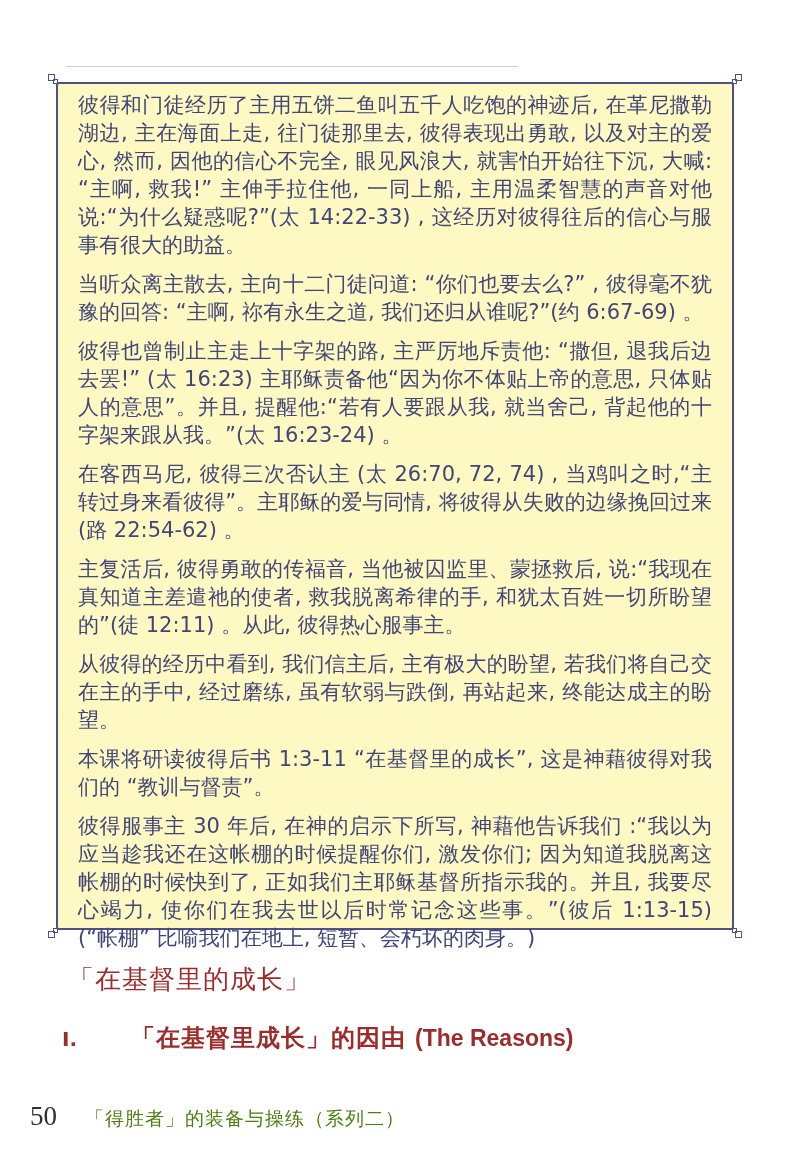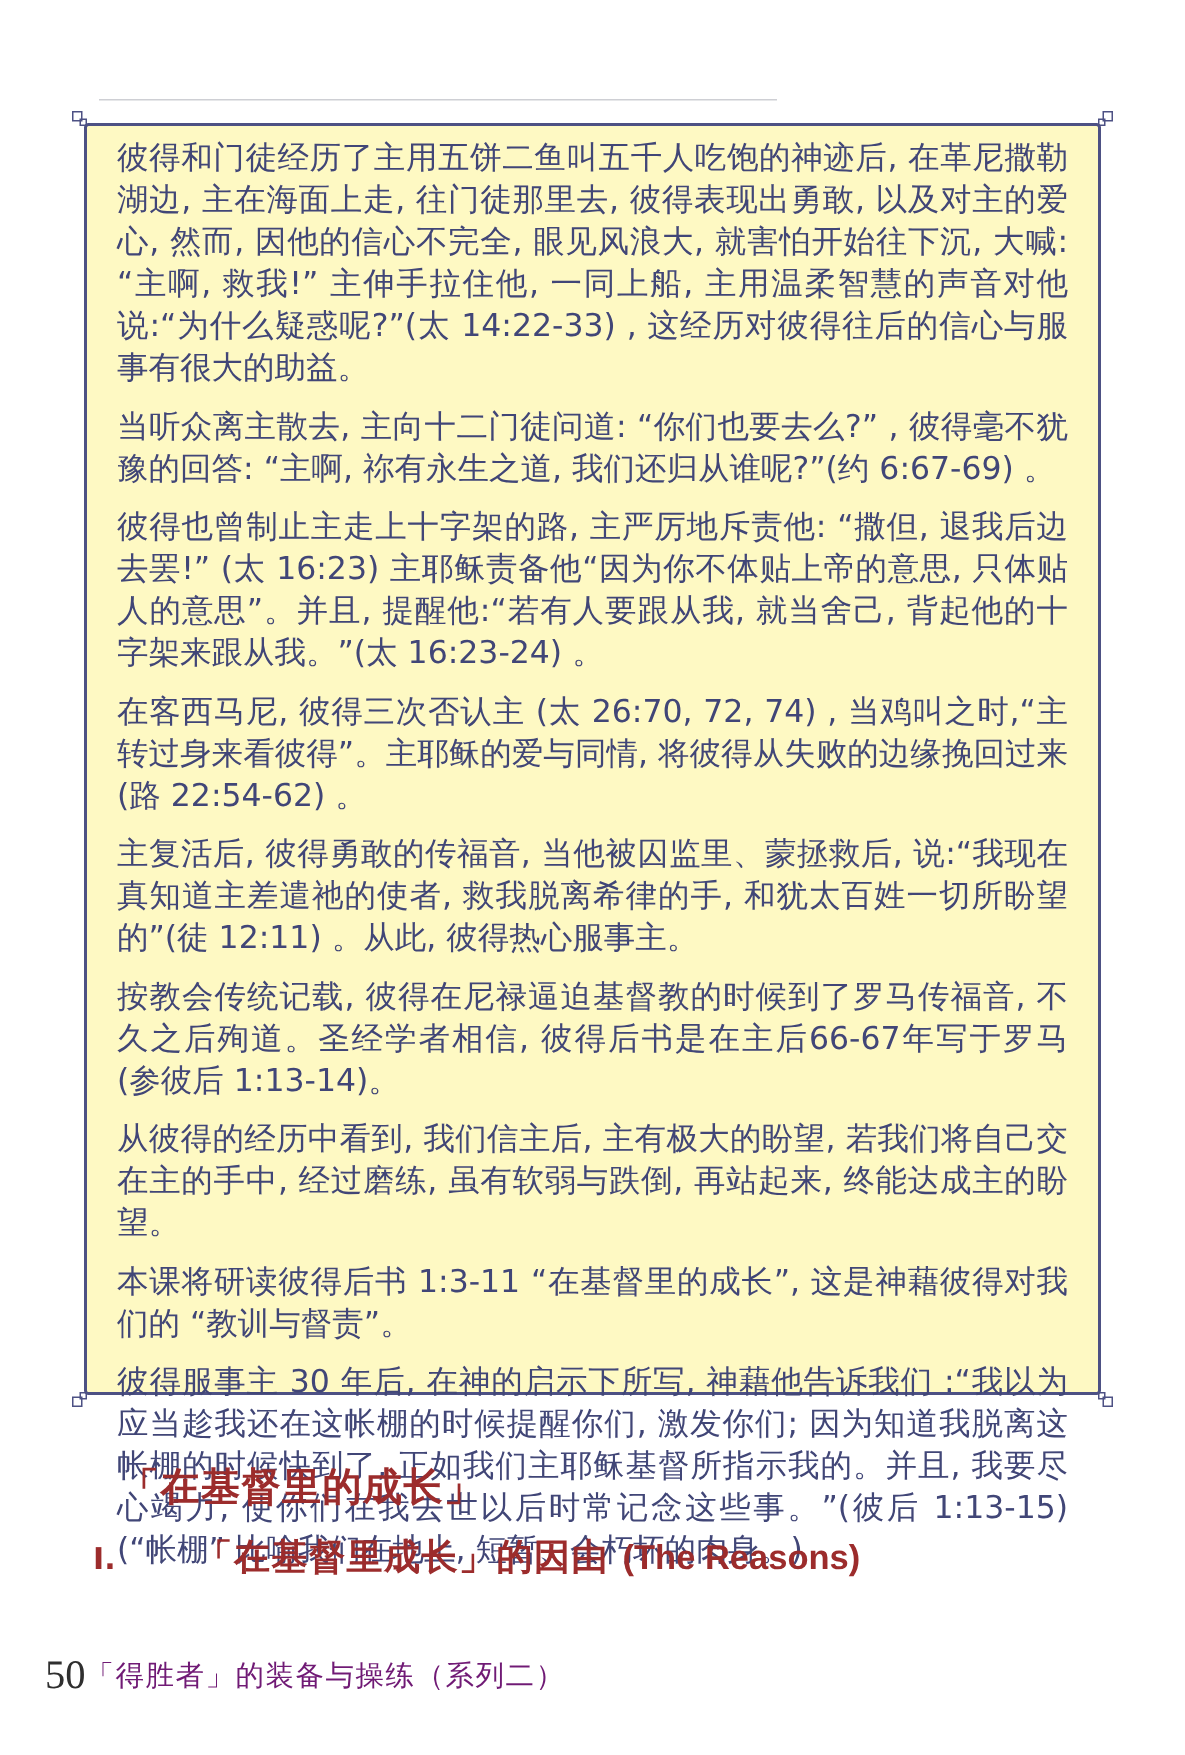--- a/index.html
+++ b/index.html
@@ -57,24 +57,24 @@
     color: var(--body-color);
     font-size: 21px;
     line-height: 28px;
     text-align: justify;
     letter-spacing: 0;
   }
   .content p { margin: 0 0 11px 0; }
   .section-title {
     position: absolute;
     left: 68px; top: 962px;
-    margin: 12px;
+    margin: 0;
     color: var(--heading-color);
     font-size: 26px;
-    font-weight: bold;
+    font-weight: normal;
     letter-spacing: 1px;
   }
   .subheading {
     position: absolute;
     left: 62px; top: 1022px;
     display: flex;
     align-items: baseline;
     color: var(--heading-color);
     font-weight: bold;
   }
@@ -91,47 +91,46 @@
   .subheading .en {
     font-family: Liberation Sans, sans-serif;
     font-size: 23px;
     font-weight: bold;
     margin-left: 9px;
   }
   .footer {
     position: absolute;
     left: 30px; top: 1101px;
     display: flex;
-    align-items: center;
-    gap: 0;
+    align-items: flex-end;
+    gap: 28px;
     color: var(--footer-color);
     font-family: "Liberation Serif", serif;
   }
   .footer .page-number { font-size: 27px; }
-  .footer .footer-title { font-size: 19px; letter-spacing: 1px; color: #701a75; }
+  .footer .footer-title { font-size: 19px; letter-spacing: 1px; color: #4d7c0f; }
 </style>
 </head>
 <body>
 
 <div class="page" style="--body-color: #414677; --frame-color: #4d5184; --heading-color: #9c2c2c; --footer-color: #2f2f2f;">
 
   <div class="scan-line"></div>
 
   <div class="frame">
     <span class="corner tl"></span>
     <span class="corner tr"></span>
     <span class="corner bl"></span>
     <span class="corner br"></span>
     <div class="content">
         <p>彼得和门徒经历了主用五饼二鱼叫五千人吃饱的神迹后, 在革尼撒勒湖边, 主在海面上走, 往门徒那里去, 彼得表现出勇敢, 以及对主的爱心, 然而, 因他的信心不完全, 眼见风浪大, 就害怕开始往下沉, 大喊: “主啊, 救我!” 主伸手拉住他, 一同上船, 主用温柔智慧的声音对他说:“为什么疑惑呢?”(太 14:22-33) , 这经历对彼得往后的信心与服事有很大的助益。</p>
         <p>当听众离主散去, 主向十二门徒问道: “你们也要去么?” , 彼得毫不犹豫的回答: “主啊, 祢有永生之道, 我们还归从谁呢?”(约 6:67-69) 。</p>
         <p>彼得也曾制止主走上十字架的路, 主严厉地斥责他: “撒但, 退我后边去罢!” (太 16:23) 主耶稣责备他“因为你不体贴上帝的意思, 只体贴人的意思”。并且, 提醒他:“若有人要跟从我, 就当舍己, 背起他的十字架来跟从我。”(太 16:23-24) 。</p>
         <p>在客西马尼, 彼得三次否认主 (太 26:70, 72, 74) , 当鸡叫之时,“主转过身来看彼得”。主耶稣的爱与同情, 将彼得从失败的边缘挽回过来 (路 22:54-62) 。</p>
         <p>主复活后, 彼得勇敢的传福音, 当他被囚监里、蒙拯救后, 说:“我现在真知道主差遣祂的使者, 救我脱离希律的手, 和犹太百姓一切所盼望的”(徒 12:11) 。从此, 彼得热心服事主。</p>
-        <p>按教会传统记载, 彼得在尼禄逼迫基督教的时候到了罗马传福音, 不久之后殉道。圣经学者相信, 彼得后书是在主后66-67年写于罗马 (参彼后 1:13-14)。</p>
         <p>从彼得的经历中看到, 我们信主后, 主有极大的盼望, 若我们将自己交在主的手中, 经过磨练, 虽有软弱与跌倒, 再站起来, 终能达成主的盼望。</p>
         <p>本课将研读彼得后书 1:3-11 “在基督里的成长”, 这是神藉彼得对我们的 “教训与督责”。</p>
         <p>彼得服事主 30 年后, 在神的启示下所写, 神藉他告诉我们 :“我以为应当趁我还在这帐棚的时候提醒你们, 激发你们; 因为知道我脱离这帐棚的时候快到了, 正如我们主耶稣基督所指示我的。并且, 我要尽心竭力, 使你们在我去世以后时常记念这些事。”(彼后 1:13-15) (“帐棚” 比喻我们在地上, 短暂、会朽坏的肉身。)</p>
       </div>
   </div>
 
   <h2 class="section-title">「在基督里的成长」</h2>
 
   <div class="subheading">
     <span class="numeral">I.</span>

